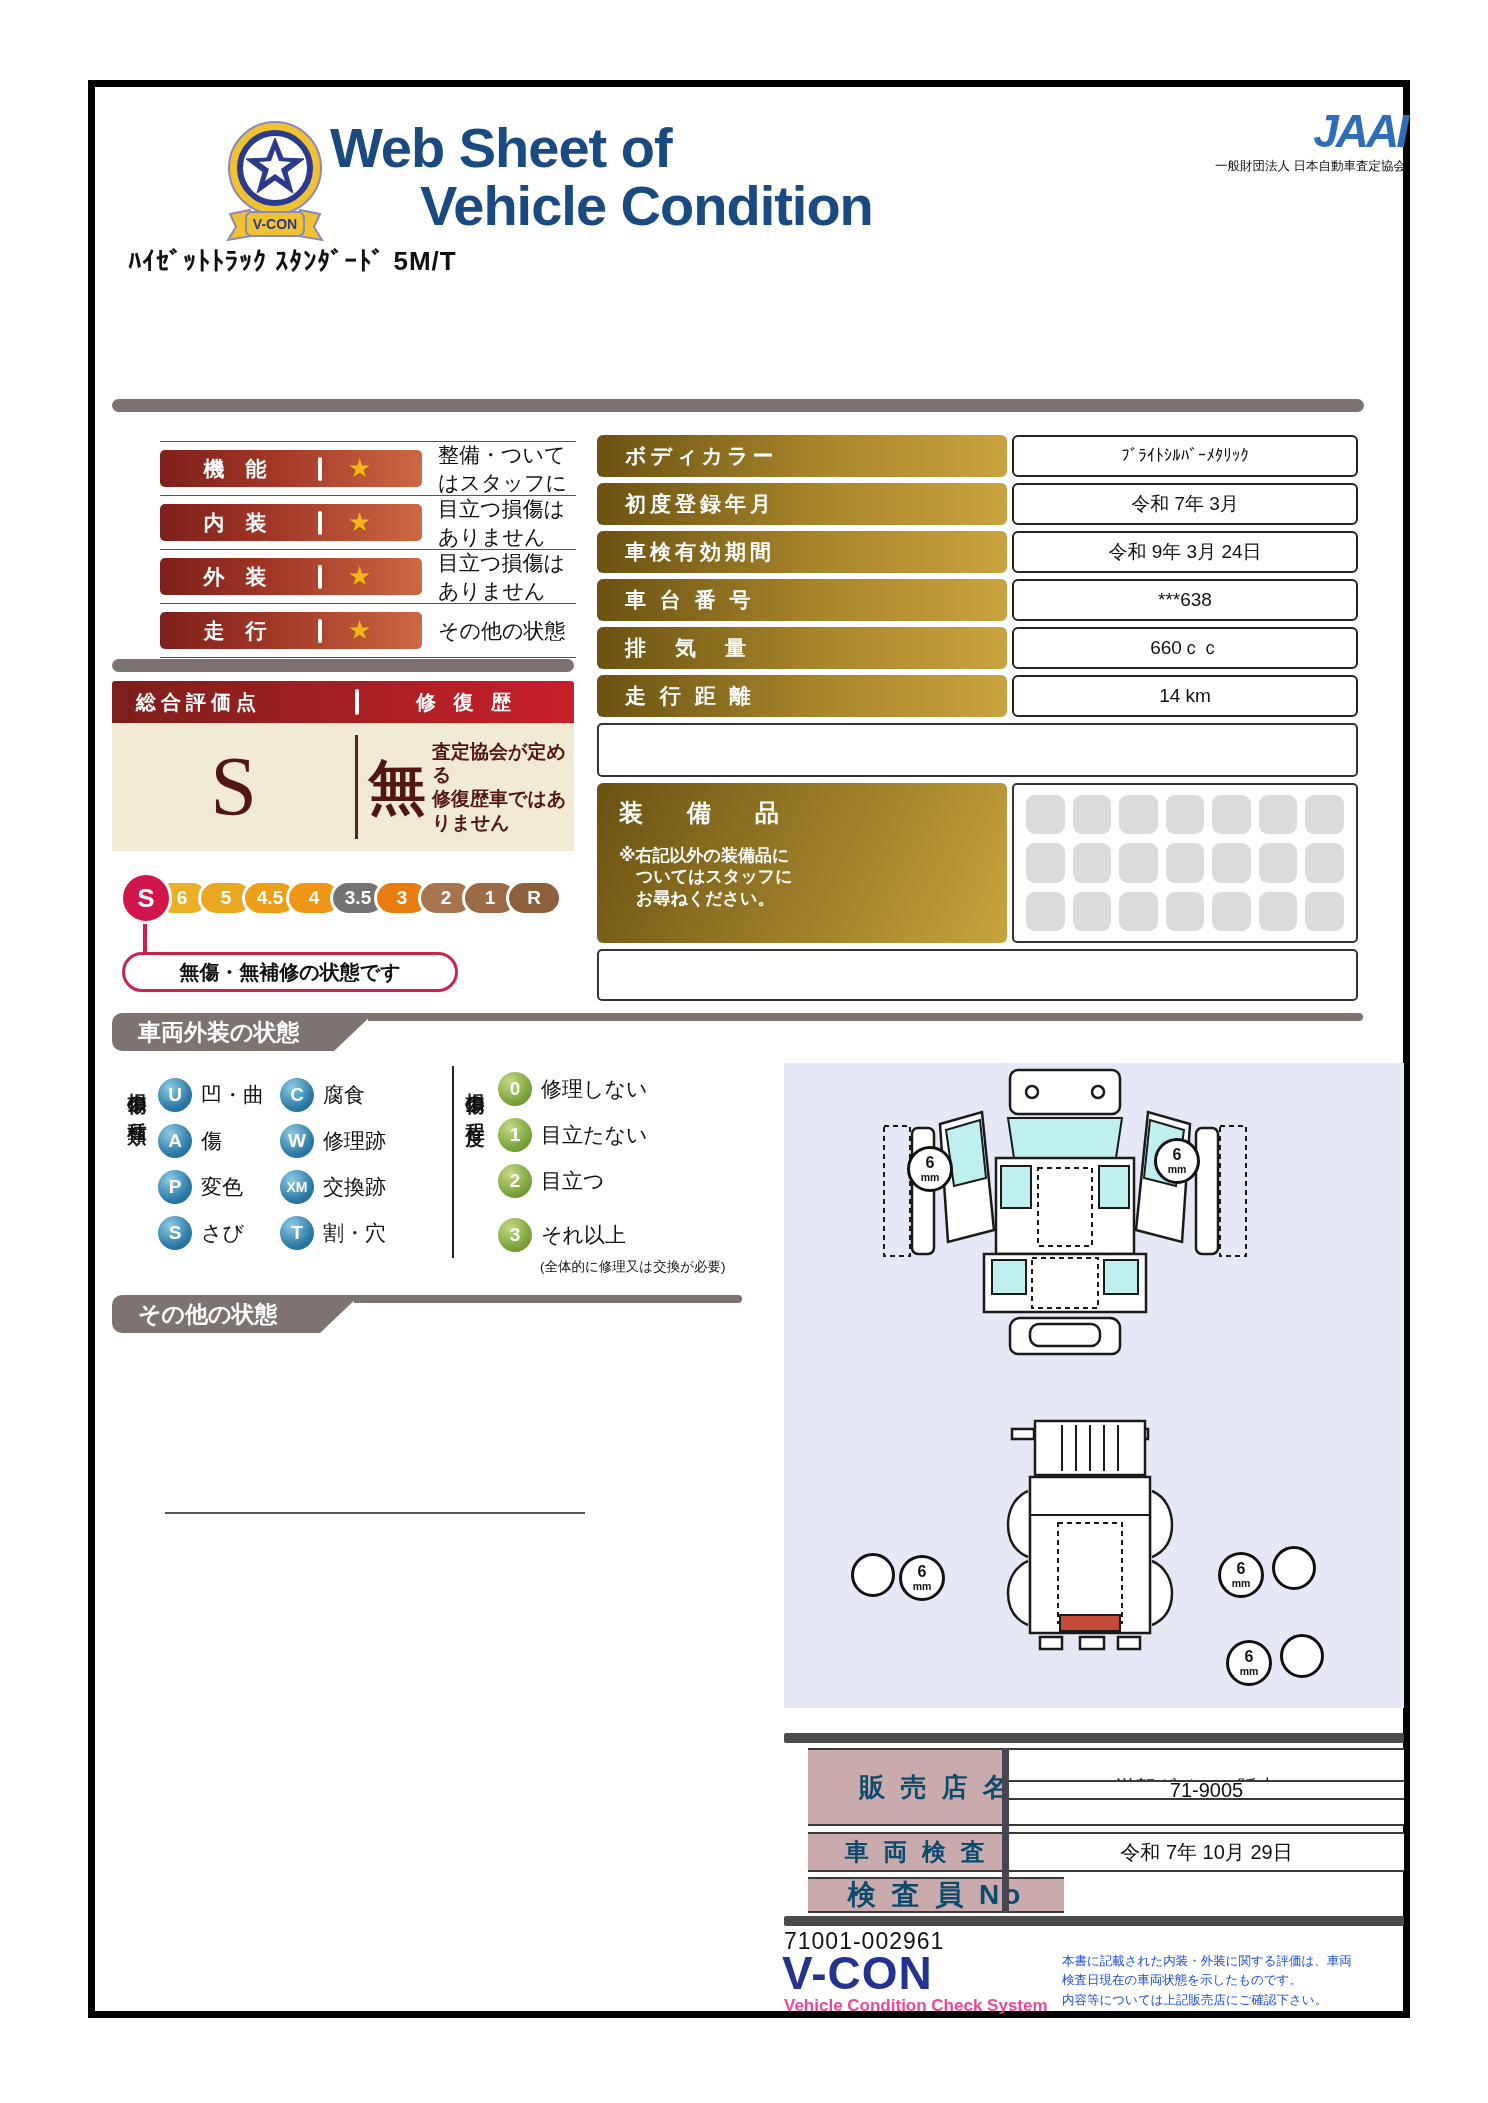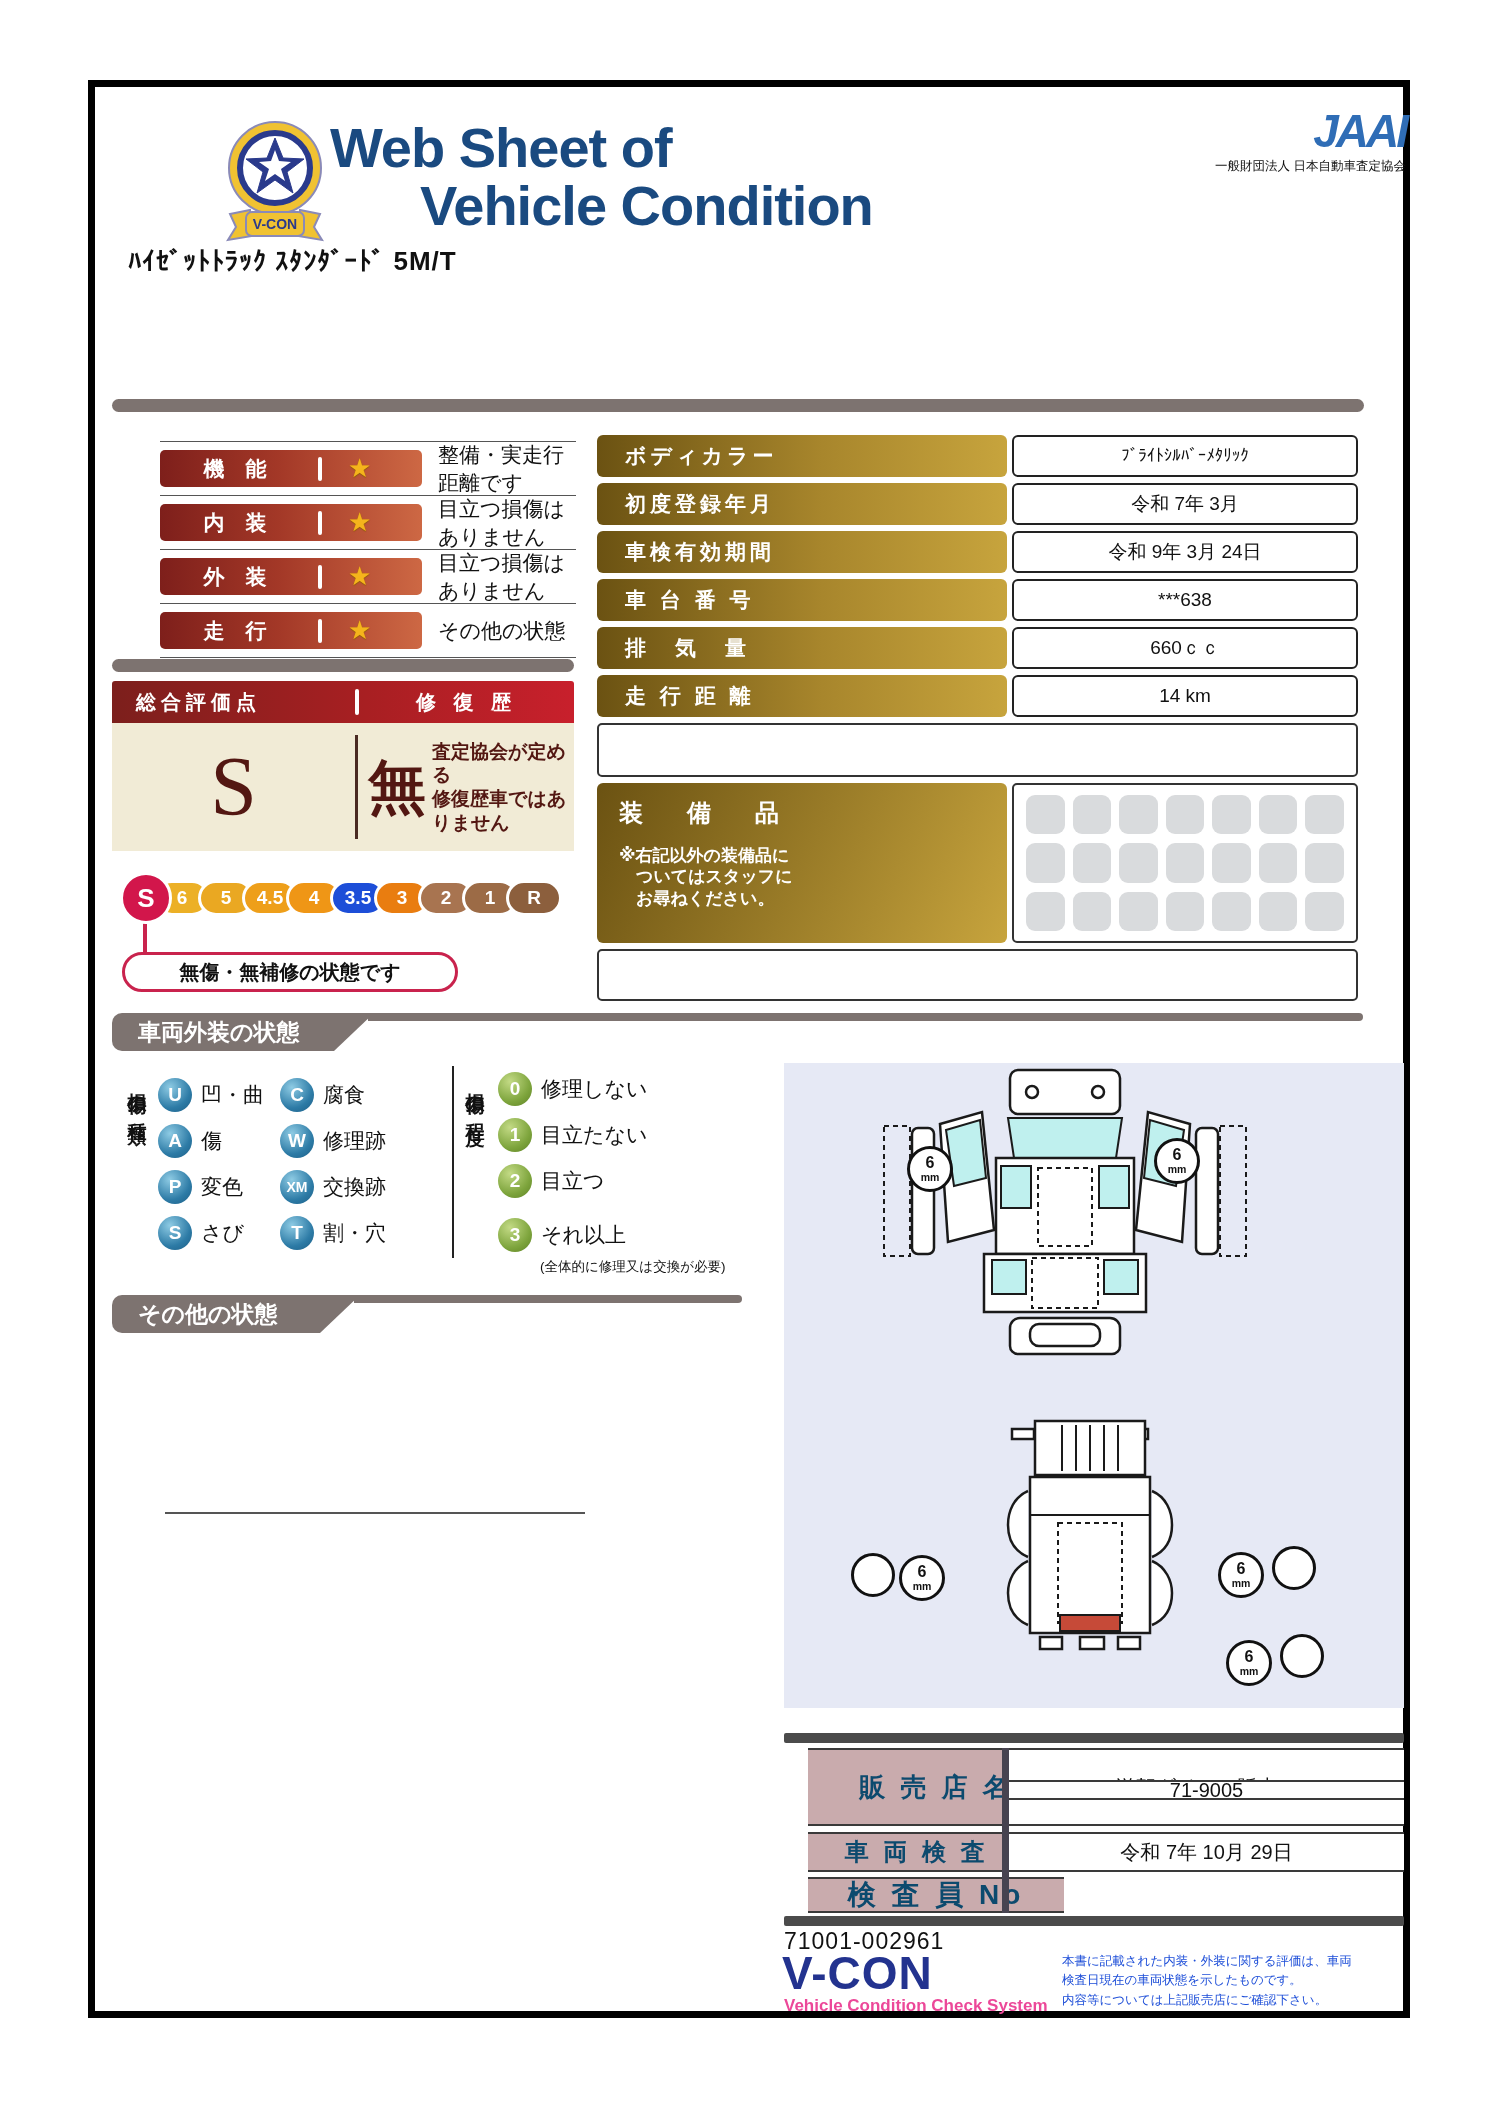--- a/index.html
+++ b/index.html
@@ -56,21 +56,21 @@
   
   .scale{position:absolute;left:120px;top:872px;display:flex;align-items:center;height:52px;}
   .scale-s{width:52px;height:52px;border-radius:50%;background:#d2164b;border:3px solid #fff;
            box-sizing:border-box;color:#fff;font-size:26px;font-weight:bold;display:flex;
            align-items:center;justify-content:center;position:relative;z-index:30;}
   .seg{width:56px;height:36px;border-radius:18px;border:3px solid #fff;box-sizing:border-box;
        color:#fff;font-size:19px;font-weight:bold;display:flex;align-items:center;
        justify-content:center;position:relative;margin-left:-12px;}
   .seg.first{margin-left:-18px;}
   .c1{background:#ecb026;z-index:1}.c2{background:#eaa822;z-index:2}.c3{background:#ee9f1a;z-index:3}
-  .c4{background:#ef9616;z-index:4}.c5{background:#1d4ed8;z-index:5}.c6{background:#e97d10;z-index:6}
+  .c4{background:#ef9616;z-index:4}.c5{background:#737373;z-index:5}.c6{background:#e97d10;z-index:6}
   .c7{background:#a87450;z-index:7}.c8{background:#9c6b46;z-index:8}.c9{background:#8c5f3d;z-index:9}
   .callout-tail{position:absolute;left:143px;top:922px;width:4px;height:32px;background:#c9234d;}
   .callout{position:absolute;left:122px;top:952px;width:336px;height:40px;border:3px solid #c9234d;
            border-radius:22px;box-sizing:border-box;background:#fff;display:flex;align-items:center;
            justify-content:center;font-size:20px;font-weight:bold;color:#111;}
 
   
   .details{position:absolute;left:597px;top:435px;}
   .detail-row{display:flex;margin-bottom:6px;height:42px;}
   .detail-label{width:410px;border-radius:6px;color:#fff;font-size:21px;font-weight:bold;
@@ -189,21 +189,21 @@
 
   <div class="sep sep1"></div>
 
   <div class="ratings">
     <div class="rating-row">
       <div class="rating-pill">
         <span class="rating-label">機　能</span>
         <span class="pill-divider"></span>
         <span class="star">★</span>
       </div>
-      <div class="rating-desc">整備・実走行距離です</div>
+      <div class="rating-desc">整備・ついてはスタッフに</div>
     </div>
     <div class="rating-row">
       <div class="rating-pill">
         <span class="rating-label">内　装</span>
         <span class="pill-divider"></span>
         <span class="star">★</span>
       </div>
       <div class="rating-desc">目立つ損傷はありません</div>
     </div>
     <div class="rating-row">

